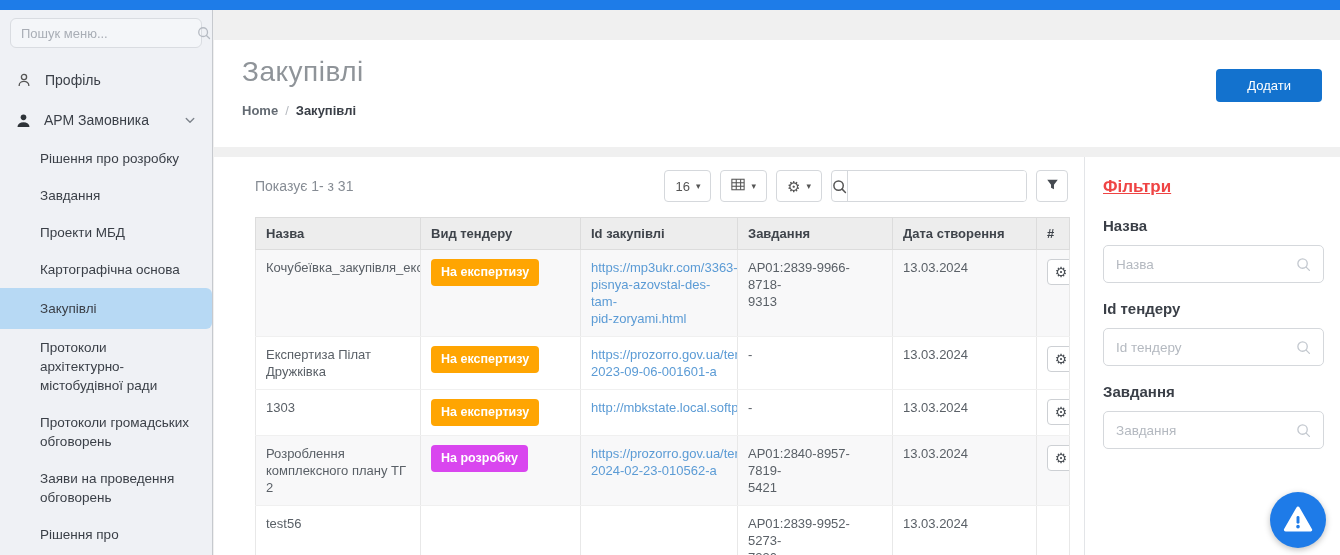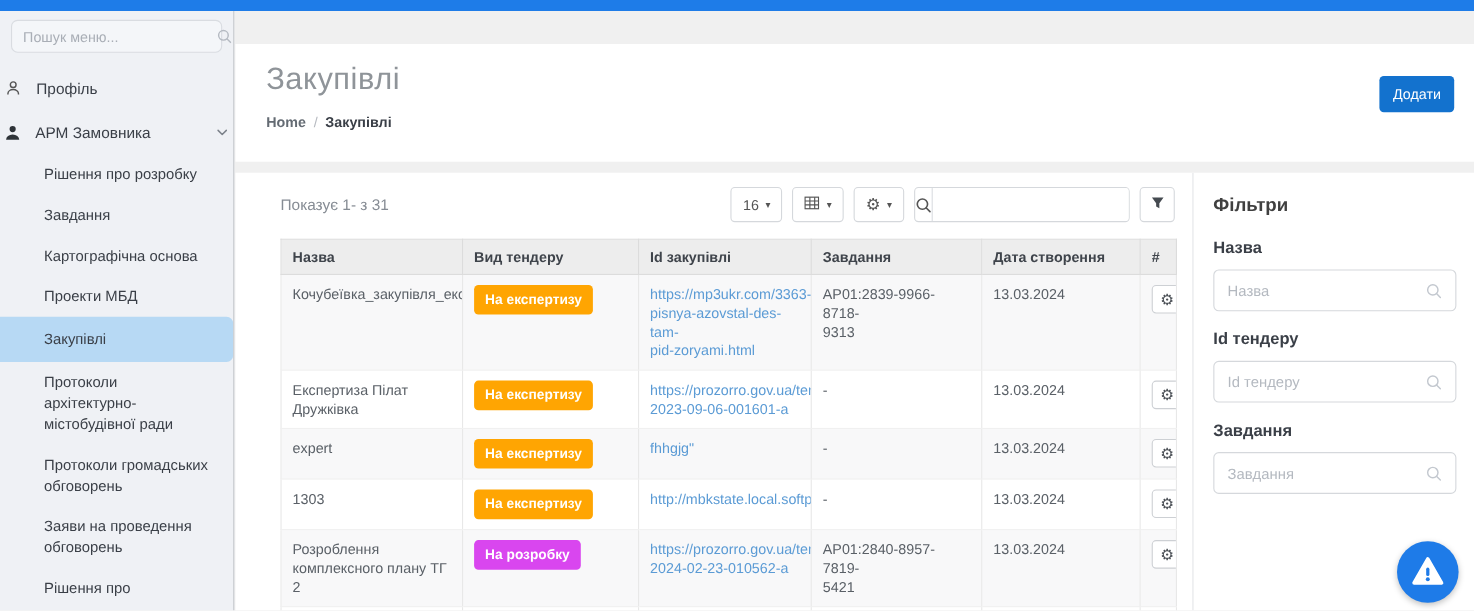--- a/index.html
+++ b/index.html
@@ -12,40 +12,40 @@
   
   .sidebar { position:absolute; top:10px; left:0; bottom:0; width:213px;
     background:#eff1f5; border-right:1px solid #c6c9ce; overflow:hidden; }
   .sidebar-search { margin:8px 10px 6px 10px; height:30px; border:1px solid #d9dce1;
     border-radius:6px; background:#f4f6f9; display:flex; align-items:center; padding:0 10px; }
   .sidebar-search input { flex:1; border:none; background:transparent; outline:none;
     font-size:13px; color:#555; font-family:inherit; }
   .sidebar-search input::placeholder { color:#a9aeb6; }
   .sidebar-search .icon { color:#b5bac2; display:flex; }
   .menu { margin-top:12px; }
-  .menu-item { display:flex; align-items:center; gap:13px; padding:12px 4px;
+  .menu-item { display:flex; align-items:center; gap:13px; padding:12px 16px;
     font-size:14px; color:#3a3f47; cursor:pointer; }
   .menu-item .mi-icon { display:flex; color:#555; }
   .menu-item .mi-icon.filled { color:#2e3338; }
   .menu-item .chev { margin-left:auto; color:#7d838b; display:flex; }
   .subitem { padding:9px 18px 9px 40px; font-size:13.5px; color:#3a3f47;
     line-height:19px; cursor:pointer; }
   .subitem .subitem-label { display:inline-block; max-width:152px; white-space:normal; }
   .subitem.active { background:#b7d9f4; border-radius:0 6px 6px 0; padding-top:11px; padding-bottom:11px; }
 
   
   .header-card { position:absolute; left:214px; top:40px; right:0; height:107px;
     background:#fff; padding:16px 18px 0 28px; }
   .page-title { font-size:28px; font-weight:300; color:#8f9499; letter-spacing:.5px; }
   .breadcrumb { margin-top:15px; font-size:13px; display:flex; align-items:center; }
   .crumb-home { color:#646b73; cursor:pointer;font-weight:bold; }
   .crumb-sep { color:#b6bac0; margin:0 7px; }
   .crumb-cur { color:#3a3f47; font-weight:700; }
   .add-btn { position:absolute; top:29px; right:18px; background:#1372ce; color:#fff;
-    border:none; border-radius:4px; padding:9px 12px; font-size:13px; cursor:pointer;
+    border:none; border-radius:4px; padding:9px 31px; font-size:13px; cursor:pointer;
     font-family:inherit; }
 
   
   .content { position:absolute; left:214px; top:157px; right:0; bottom:0;
     background:#fff; display:flex; overflow:hidden;padding-left:25px; }
   .table-section { width:846px; border-right:1px solid #e3e5e8; padding:10px 16px 0 16px; }
   .filters-panel { flex:1; padding:12px 16px 0 18px; }
 
   
   .toolbar { display:flex; align-items:center; height:34px; margin-top:2px; }
@@ -77,21 +77,21 @@
   .badge { display:inline-block; padding:5px 10px; border-radius:4px; color:#fff;
     font-size:12.5px; font-weight:700; white-space:nowrap; }
   .badge-orange { background:#ffa502; }
   .badge-blue { background:#d946ef; }
   td.actions-cell { padding:7px 2px; text-align:center; }
   .gear-btn { width:28px; height:26px; border:1px solid #cdd0d4; border-radius:4px;
     background:#fff; color:#4a4f55; font-size:14px; line-height:1; display:inline-flex;
     align-items:center; justify-content:center; cursor:pointer; }
 
   
-  .filters-title { font-size:17px; font-weight:700; color:#404040; margin:8px 0 20px; }
+  .filters-title { font-size:17px; font-weight:700; color:#ef4444; margin:8px 0 20px;text-decoration:underline; }
   .filter-field { margin-top:17px; }
   .filter-label { font-size:15px; font-weight:700; color:#3a3f47; }
   .filter-input-wrap { margin-top:11px; display:flex; align-items:center; height:38px;
     border:1px solid #d5d8dc; border-radius:5px; background:#fff; padding:0 12px; }
   .filter-input-wrap input { flex:1; border:none; outline:none; font-size:13.5px;
     font-family:inherit; color:#555; }
   .filter-input-wrap input::placeholder { color:#b4b9c0; }
   .filter-input-wrap .icon { color:#c3c8cf; display:flex; }
 
   
@@ -134,22 +134,22 @@
       <span>АРМ Замовника</span>
       <span class="chev">
         <svg width="12" height="12" viewBox="0 0 16 16" fill="none" stroke="currentColor" stroke-width="1.8" stroke-linecap="round" stroke-linejoin="round">
             <path d="M3 6 l5 5 5-5"></path>
           </svg>
       </span>
     </div>
     <div class="submenu">
         <div class="subitem"><span class="subitem-label">Рішення про розробку</span></div>
         <div class="subitem"><span class="subitem-label">Завдання</span></div>
+        <div class="subitem"><span class="subitem-label">Проекти МБД</span></div>
         <div class="subitem"><span class="subitem-label">Картографічна основа</span></div>
-        <div class="subitem"><span class="subitem-label">Проекти МБД</span></div>
         <div class="subitem active"><span class="subitem-label">Закупівлі</span></div>
         <div class="subitem"><span class="subitem-label">Протоколи архітектурно-містобудівної ради</span></div>
         <div class="subitem"><span class="subitem-label">Протоколи громадських обговорень</span></div>
         <div class="subitem"><span class="subitem-label">Заяви на проведення обговорень</span></div>
         <div class="subitem"><span class="subitem-label">Рішення про</span></div>
       </div>
   </div>
 </div>
 
 <div class="header-card">
@@ -243,30 +243,20 @@
 Дружківка</td>
             <td><span class="badge badge-orange">На експертизу</span></td>
             <td><a href="#">https://prozorro.gov.ua/tend
 2023-09-06-001601-a</a></td>
             <td class="cell-pre">-</td>
             <td>13.03.2024</td>
             <td class="actions-cell"><button class="gear-btn">
                 <span>⚙</span>
               </button></td>
           </tr>
-          <tr class="odd">
-            <td class="cell-pre">expert</td>
-            <td><span class="badge badge-orange">На експертизу</span></td>
-            <td><a href="#">fhhgjg"</a></td>
-            <td class="cell-pre">-</td>
-            <td>13.03.2024</td>
-            <td class="actions-cell"><button class="gear-btn">
-                <span>⚙</span>
-              </button></td>
-          </tr>
           <tr class="even">
             <td class="cell-pre">1303</td>
             <td><span class="badge badge-orange">На експертизу</span></td>
             <td><a href="#">http://mbkstate.local.softpro</a></td>
             <td class="cell-pre">-</td>
             <td>13.03.2024</td>
             <td class="actions-cell"><button class="gear-btn">
                 <span>⚙</span>
               </button></td>
           </tr>

